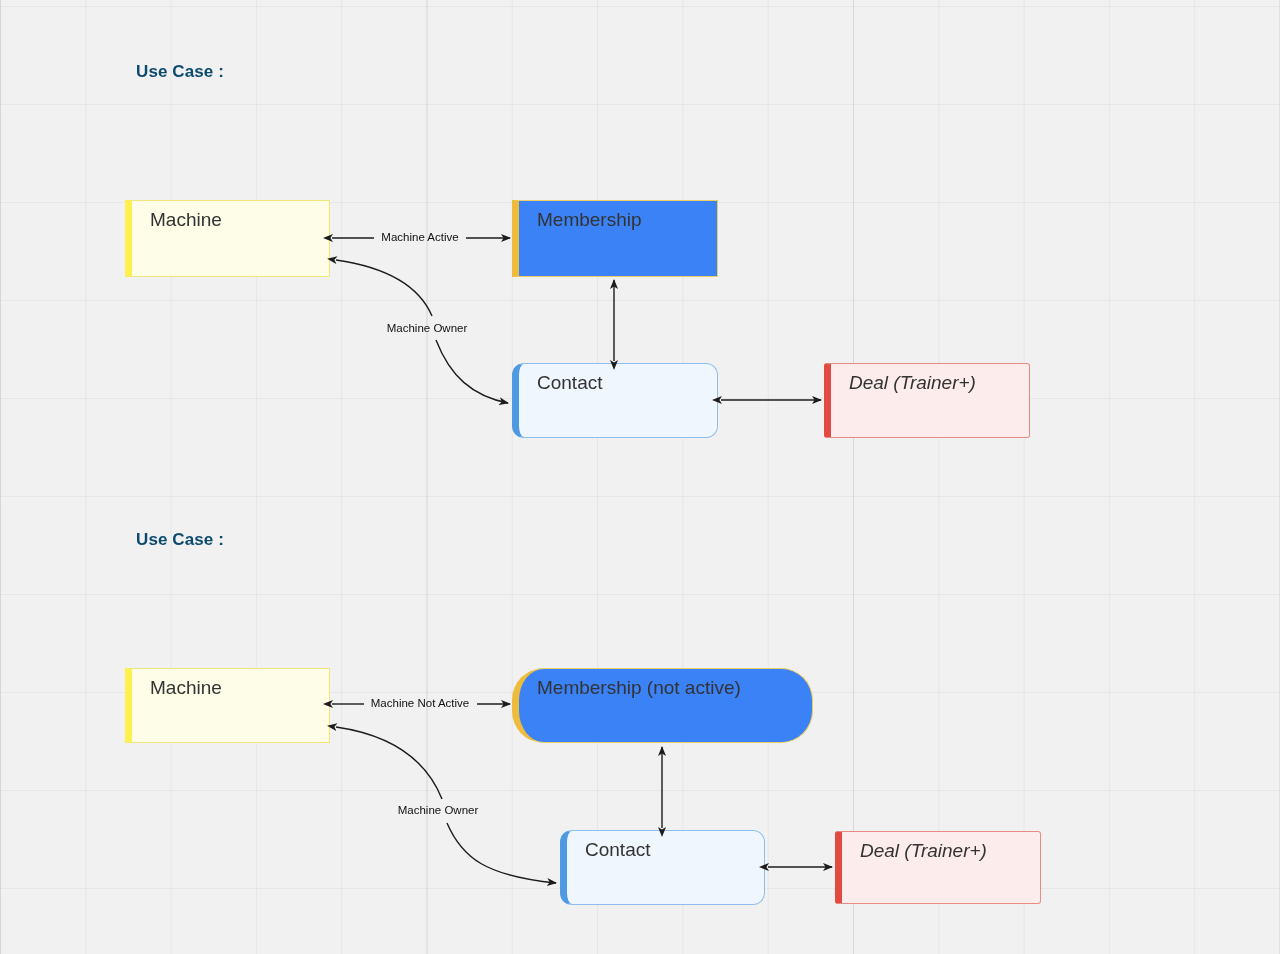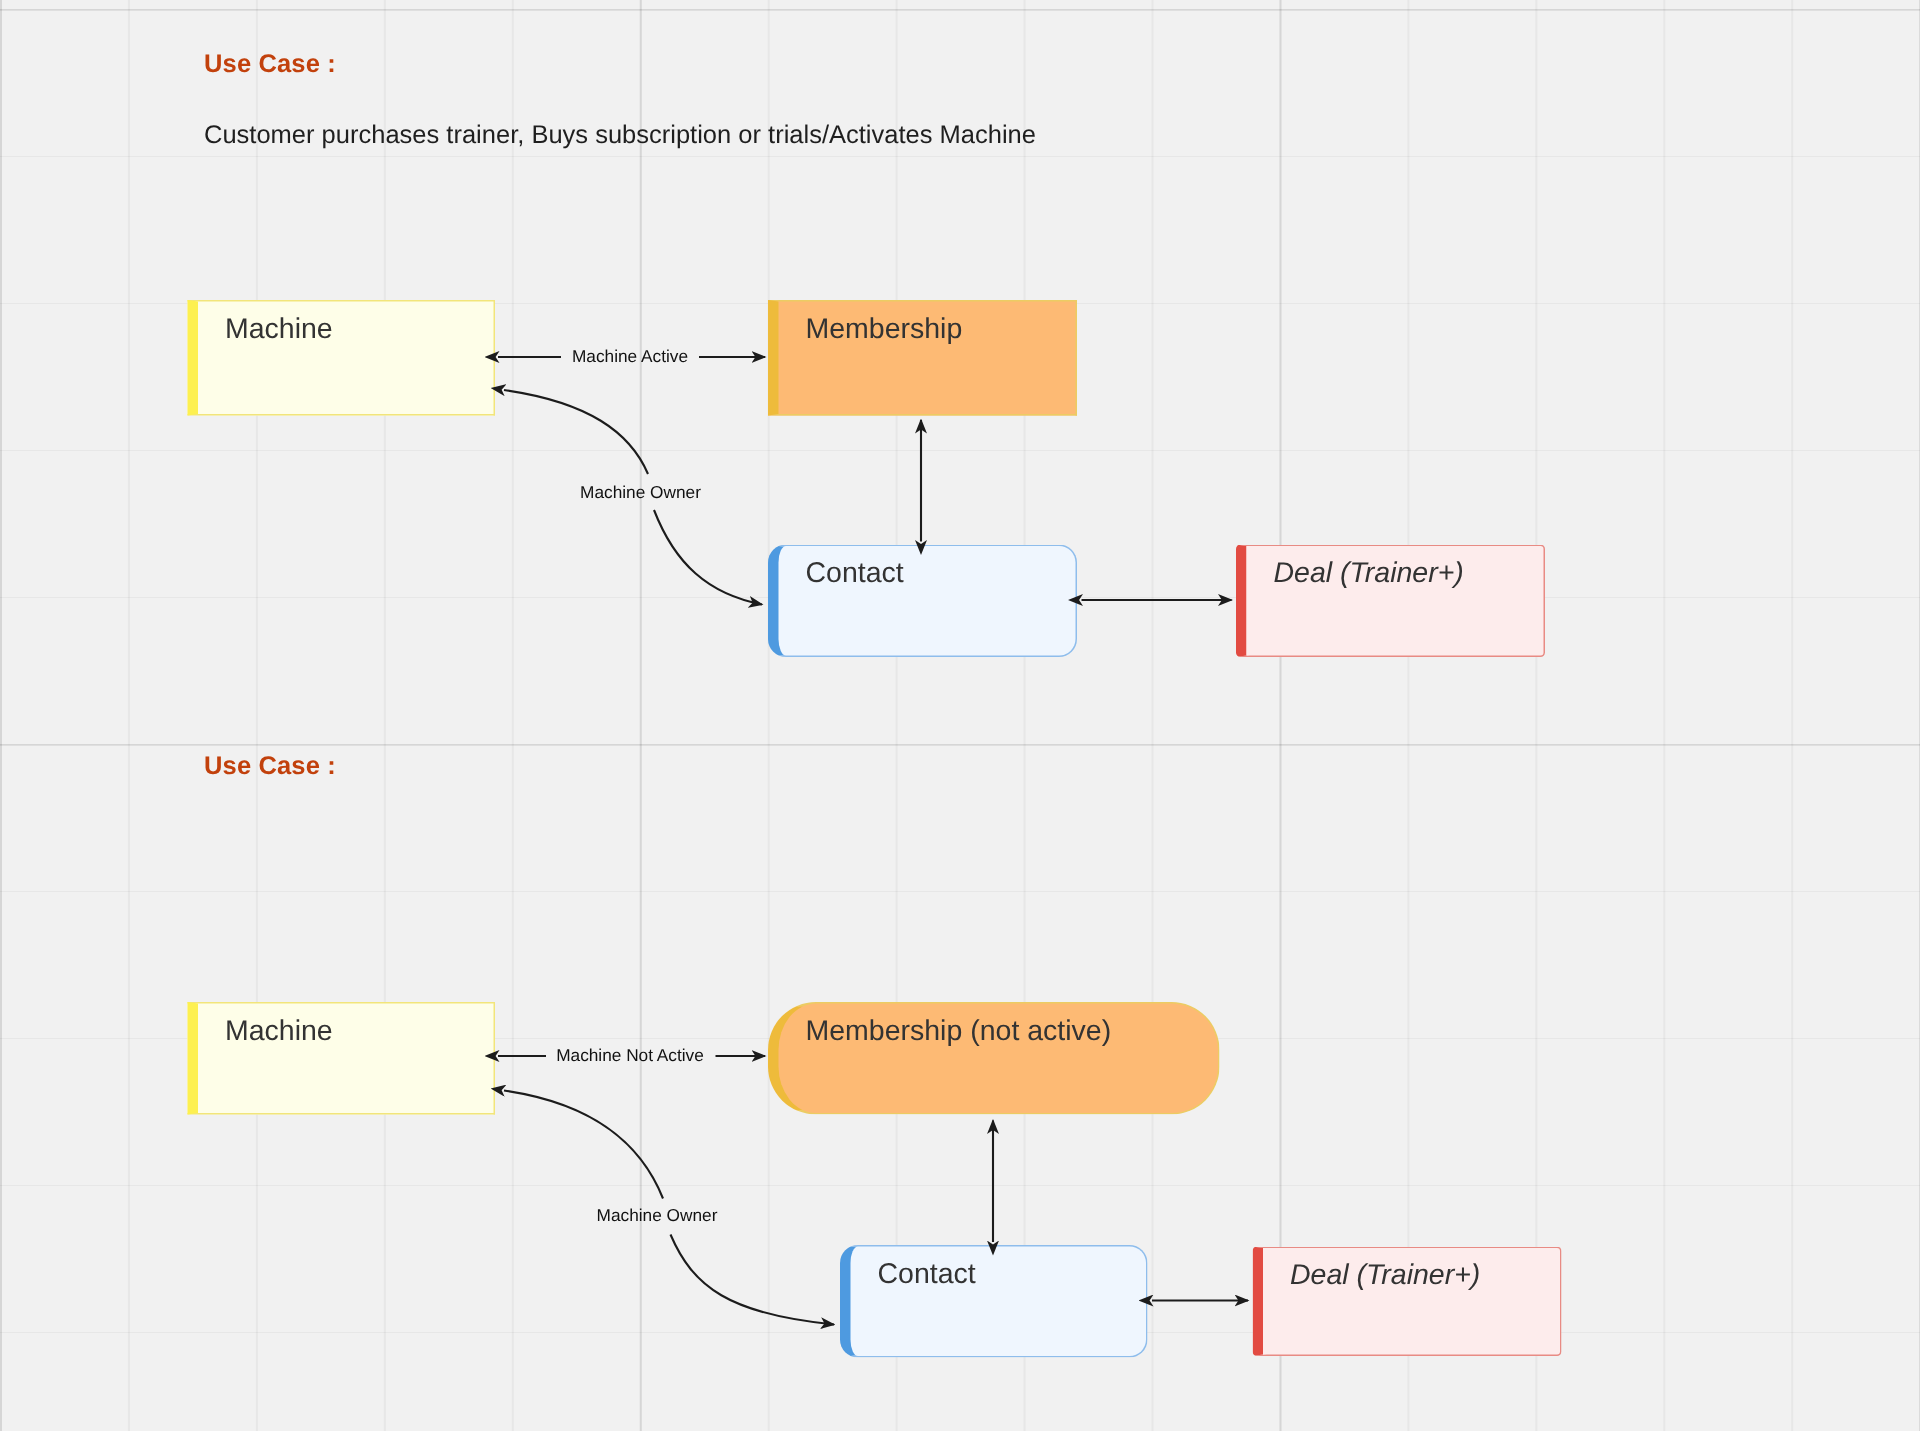--- a/index.html
+++ b/index.html
@@ -34,23 +34,24 @@
       linear-gradient(to bottom, rgba(0,0,0,0.075) 1px, transparent 1px);
     background-size: 426.5px 490px;
     background-position: 0px 6px;
     pointer-events: none;
   }
   
   .usecase-title {
     position: absolute;
     font-size: 17px;
     font-weight: bold;
-    color: #c2410c;
+    color: #0c4a6e;
     letter-spacing: .1px;
     white-space: nowrap;
+    margin-top: 29px;
   }
   .usecase-desc {
     position: absolute;
     font-size: 17px;
     font-weight: normal;
     color: #1f1f1f;
     white-space: nowrap;
   }
   
   .node {
@@ -66,21 +67,21 @@
     color: #333333;
     white-space: nowrap;
     line-height: 24px;
   }
   .node.machine {
     background: #fefee8;
     border: 1px solid #f2e57a;
     border-left: 7px solid #fdf050;
   }
   .node.membership {
-    background: #fdba74;
+    background: #3b82f6;
     border: 1px solid #eccc63;
     border-left: 7px solid #eebb3b;
   }
   .node.contact {
     background: #eff6fe;
     border: 1px solid #8ebdec;
     border-left: 7px solid #4e9ae0;
     border-radius: 12px;
   }
   .node.deal {
@@ -114,21 +115,20 @@
 </style>
 </head>
 <body>
 
 <div id="canvas">
 
   <div id="grid-minor"></div>
   <div id="grid-major"></div>
 
   <div class="usecase-title" style="left:136px; top:33px;">Use Case :</div>
-  <div class="usecase-desc" style="left:136px; top:80px;">Customer purchases trainer, Buys subscription or trials/Activates Machine</div>
 
   <div class="usecase-title" style="left:136px; top:501px;">Use Case :</div>
 
   <div class="node machine" style="left:125px; top:200px; width:205px; height:77px;">
     <span class="node-label">Machine</span>
   </div>
 
   <div class="node membership" style="left:512px; top:200px; width:206px; height:77px;">
     <span class="node-label">Membership</span>
   </div>

